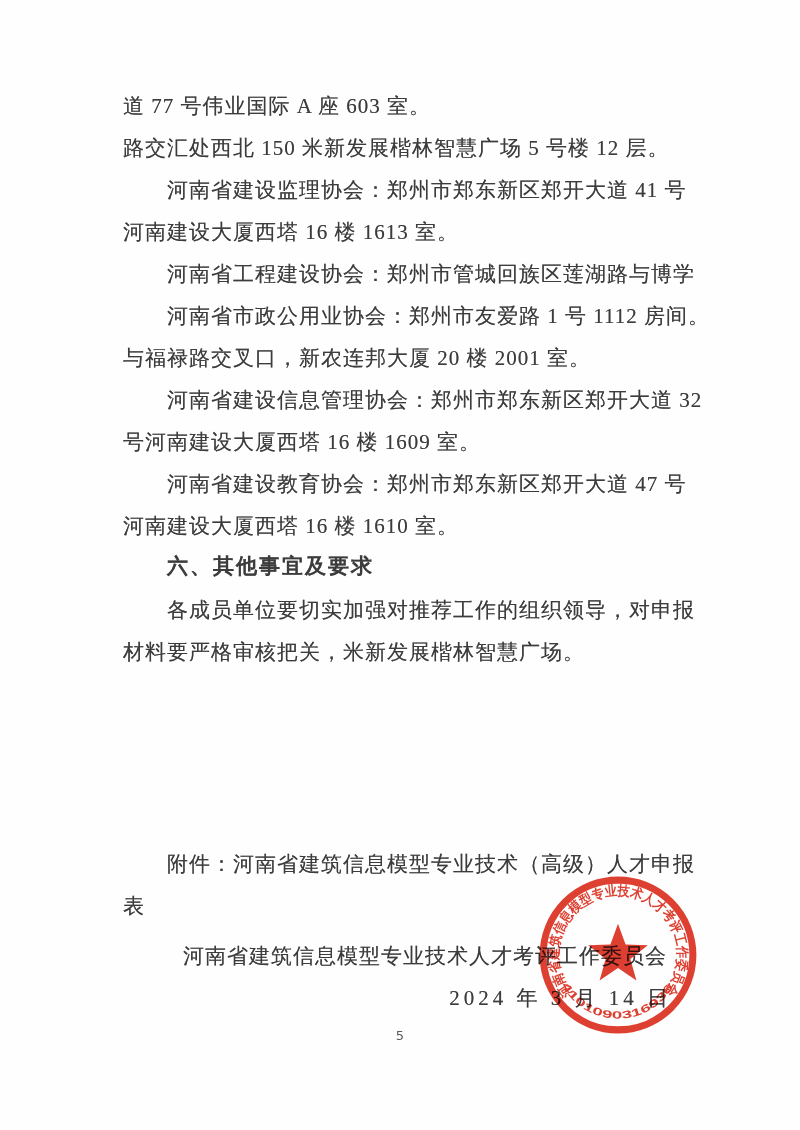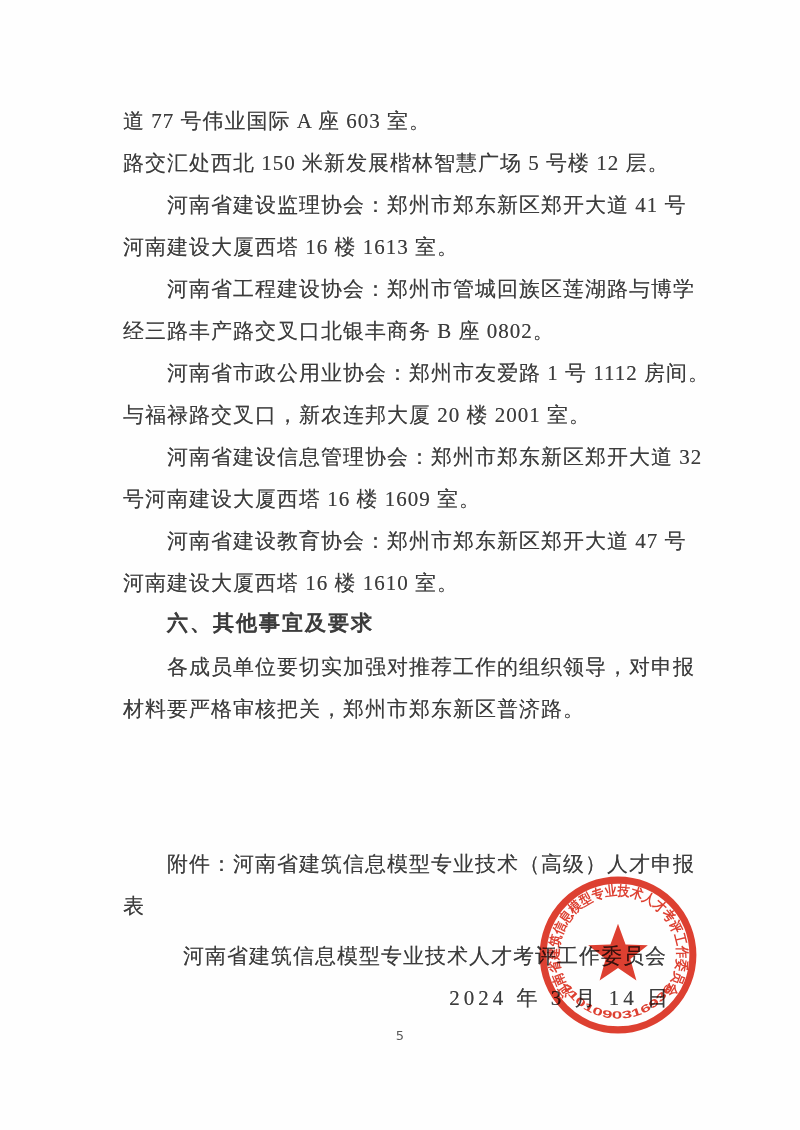--- a/index.html
+++ b/index.html
@@ -8,21 +8,21 @@
     width: 800px;
     height: 1130px;
     background: #fefefe;
     overflow: hidden;
     font-family: "Liberation Serif", "DejaVu Serif", serif;
     color: #3c3c3c;
   }
   .body-text {
     position: absolute;
     left: 123px;
-    top: 100px;
+    top: 85px;
     width: 560px;
   }
   .line {
     height: 42px;
     line-height: 42px;
     font-size: 21px;
     letter-spacing: 1px;
     white-space: nowrap;
     color: #3c3c3c;
     text-shadow: 0 0 0.6px rgba(80,80,80,0.65);
@@ -82,30 +82,29 @@
 <body>
 
 <div class="page">
 
   <div class="body-text" id="body-lines">
       <div class="line">道 77 号伟业国际 A 座 603 室。</div>
       <div class="line">路交汇处西北 150 米新发展楷林智慧广场 5 号楼 12 层。</div>
       <div class="line indent">河南省建设监理协会：郑州市郑东新区郑开大道 41 号</div>
       <div class="line">河南建设大厦西塔 16 楼 1613 室。</div>
       <div class="line indent">河南省工程建设协会：郑州市管城回族区莲湖路与博学</div>
-      <div class="line">经三路丰产路交叉口北银丰商务 B 座 0802。</div>
       <div class="line indent">河南省市政公用业协会：郑州市友爱路 1 号 1112 房间。</div>
       <div class="line">与福禄路交叉口，新农连邦大厦 20 楼 2001 室。</div>
       <div class="line indent">河南省建设信息管理协会：郑州市郑东新区郑开大道 32</div>
       <div class="line">号河南建设大厦西塔 16 楼 1609 室。</div>
       <div class="line indent">河南省建设教育协会：郑州市郑东新区郑开大道 47 号</div>
       <div class="line">河南建设大厦西塔 16 楼 1610 室。</div>
       <div class="line indent bold">六、其他事宜及要求</div>
       <div class="line indent">各成员单位要切实加强对推荐工作的组织领导，对申报</div>
-      <div class="line">材料要严格审核把关，郑州市郑东新区普济路。</div>
+      <div class="line">材料要严格审核把关，米新发展楷林智慧广场。</div>
     </div>
 
   <div class="attachment" id="attachment-lines">
       <div class="line indent">附件：河南省建筑信息模型专业技术（高级）人才申报</div>
       <div class="line">表</div>
     </div>
 
   <div class="sig-org line">河南省建筑信息模型专业技术人才考评工作委员会</div>
 
   <div class="sig-date line">2024 年 3 月 14 日</div>

